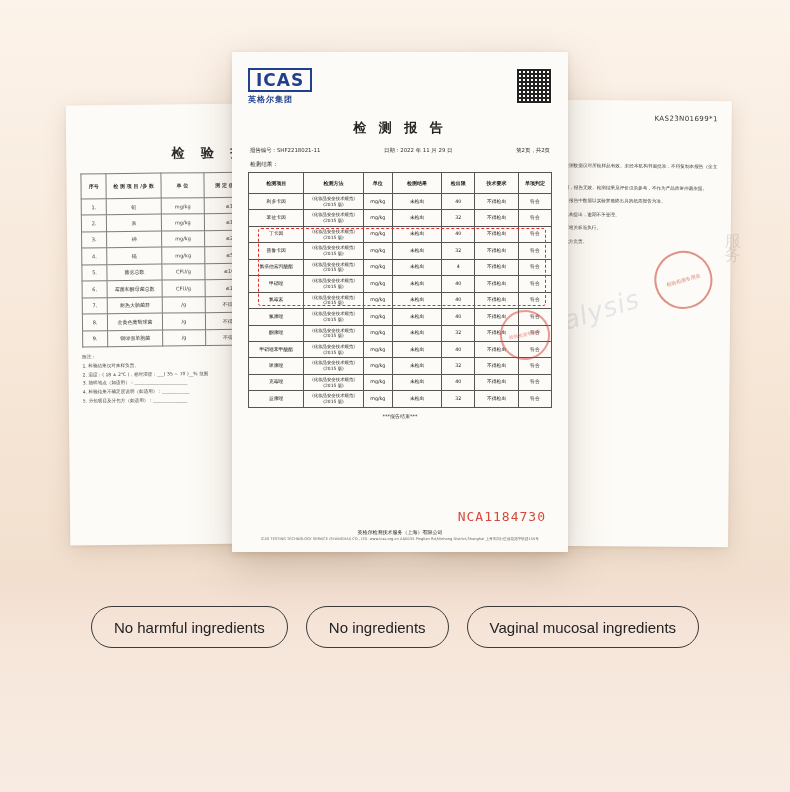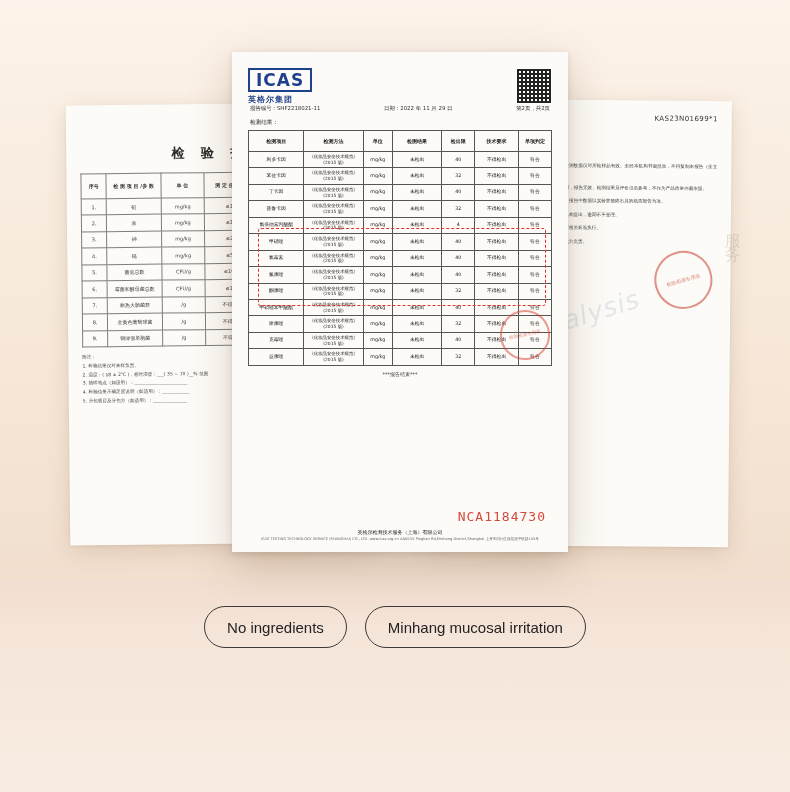--- a/index.html
+++ b/index.html
@@ -291,20 +291,21 @@
   <div class="sheet sheet-center">
     <div class="cdoc cjk">
       <div class="chead">
         <div class="icas">
           <span class="box">ICAS</span>
           <span class="cn">英格尔集团</span>
         </div>
         <div class="qr"></div>
       </div>
 
+      <div class="ctitle">检 测 报 告</div>
 
       <div class="cmeta">
         <div>报告编号：SHF2218021-11</div>
         <div class="mid">日期：2022 年 11 月 29 日</div>
         <div>第2页，共2页</div>
       </div>
 
       <div class="cres">检测结果：</div>
 
       <table class="ctable">
@@ -449,19 +450,22 @@
         <div class="l2">ICAS TESTING TECHNOLOGY SERVICE (SHANGHAI) CO., LTD.
 www.icas.org.cn  A&amp;B155 Pinglian Rd,Minhang District,Shanghai  上海市闵行区莲花路平联路155号</div>
       </div>
       <div class="ncanum">NCA1184730</div>
     </div>
     <div class="redbox"></div>
   </div>
 
   <div class="pills">
     <div class="pill">
+      <span>No harmful ingredients</span>
+    </div>
+    <div class="pill">
       <span>No ingredients</span>
     </div>
     <div class="pill">
-      <span>Minhang mucosal irritation</span>
+      <span>Vaginal mucosal ingredients</span>
     </div>
   </div>
 </div>
 
 </body></html>

